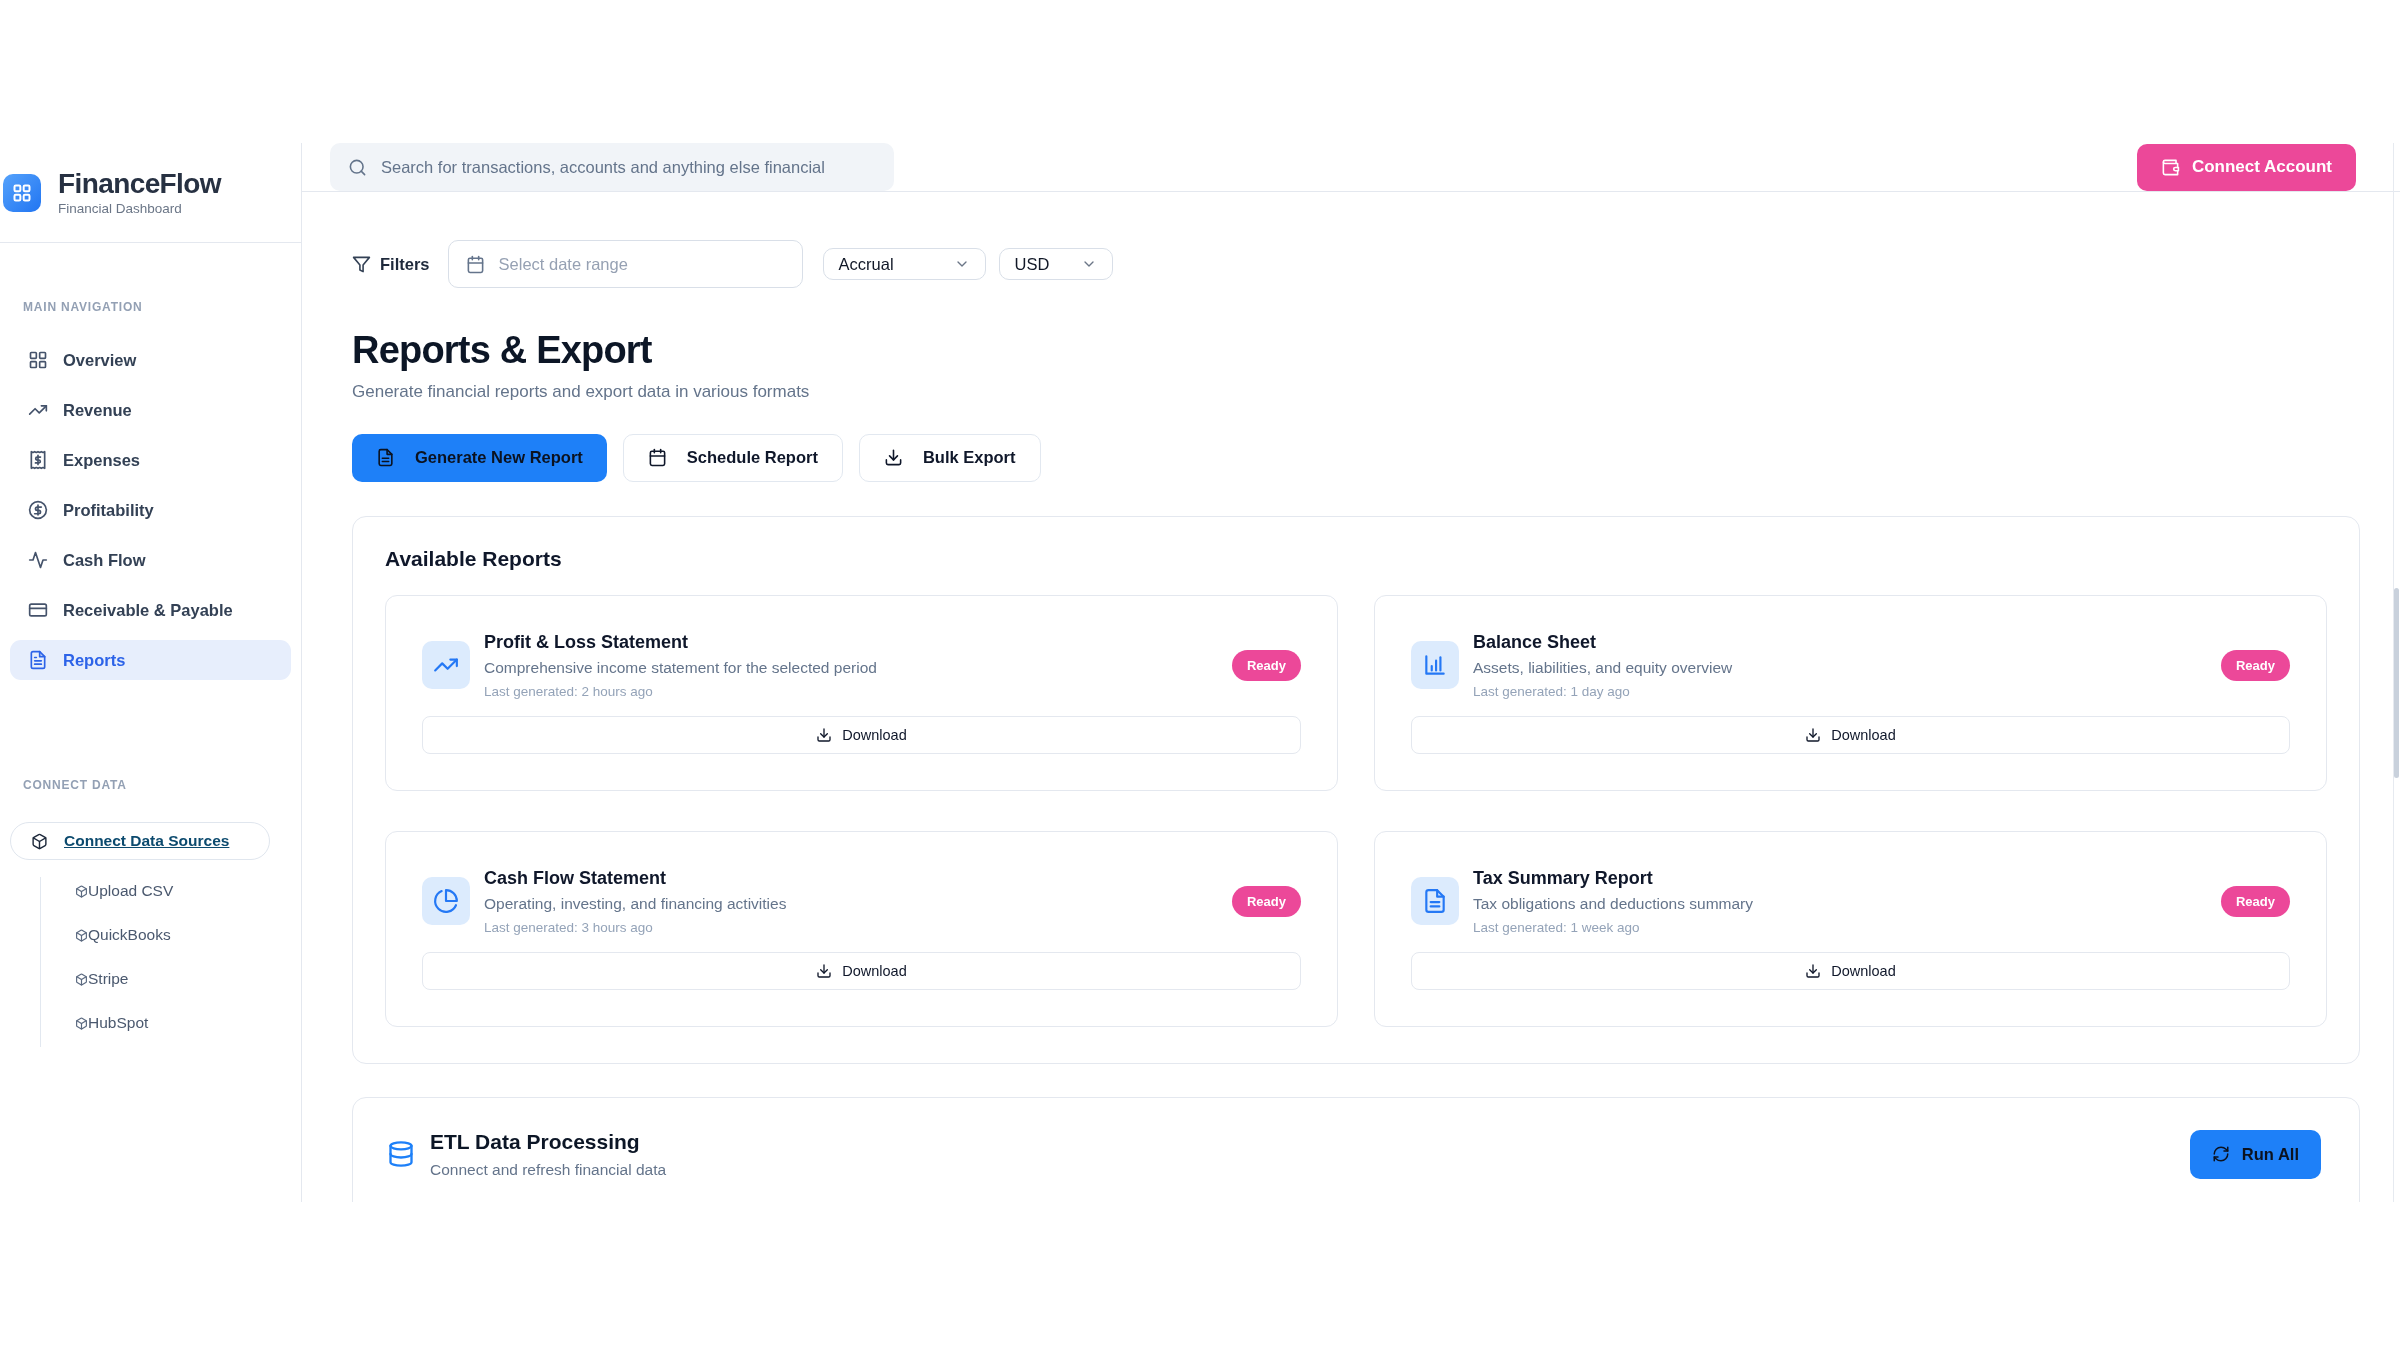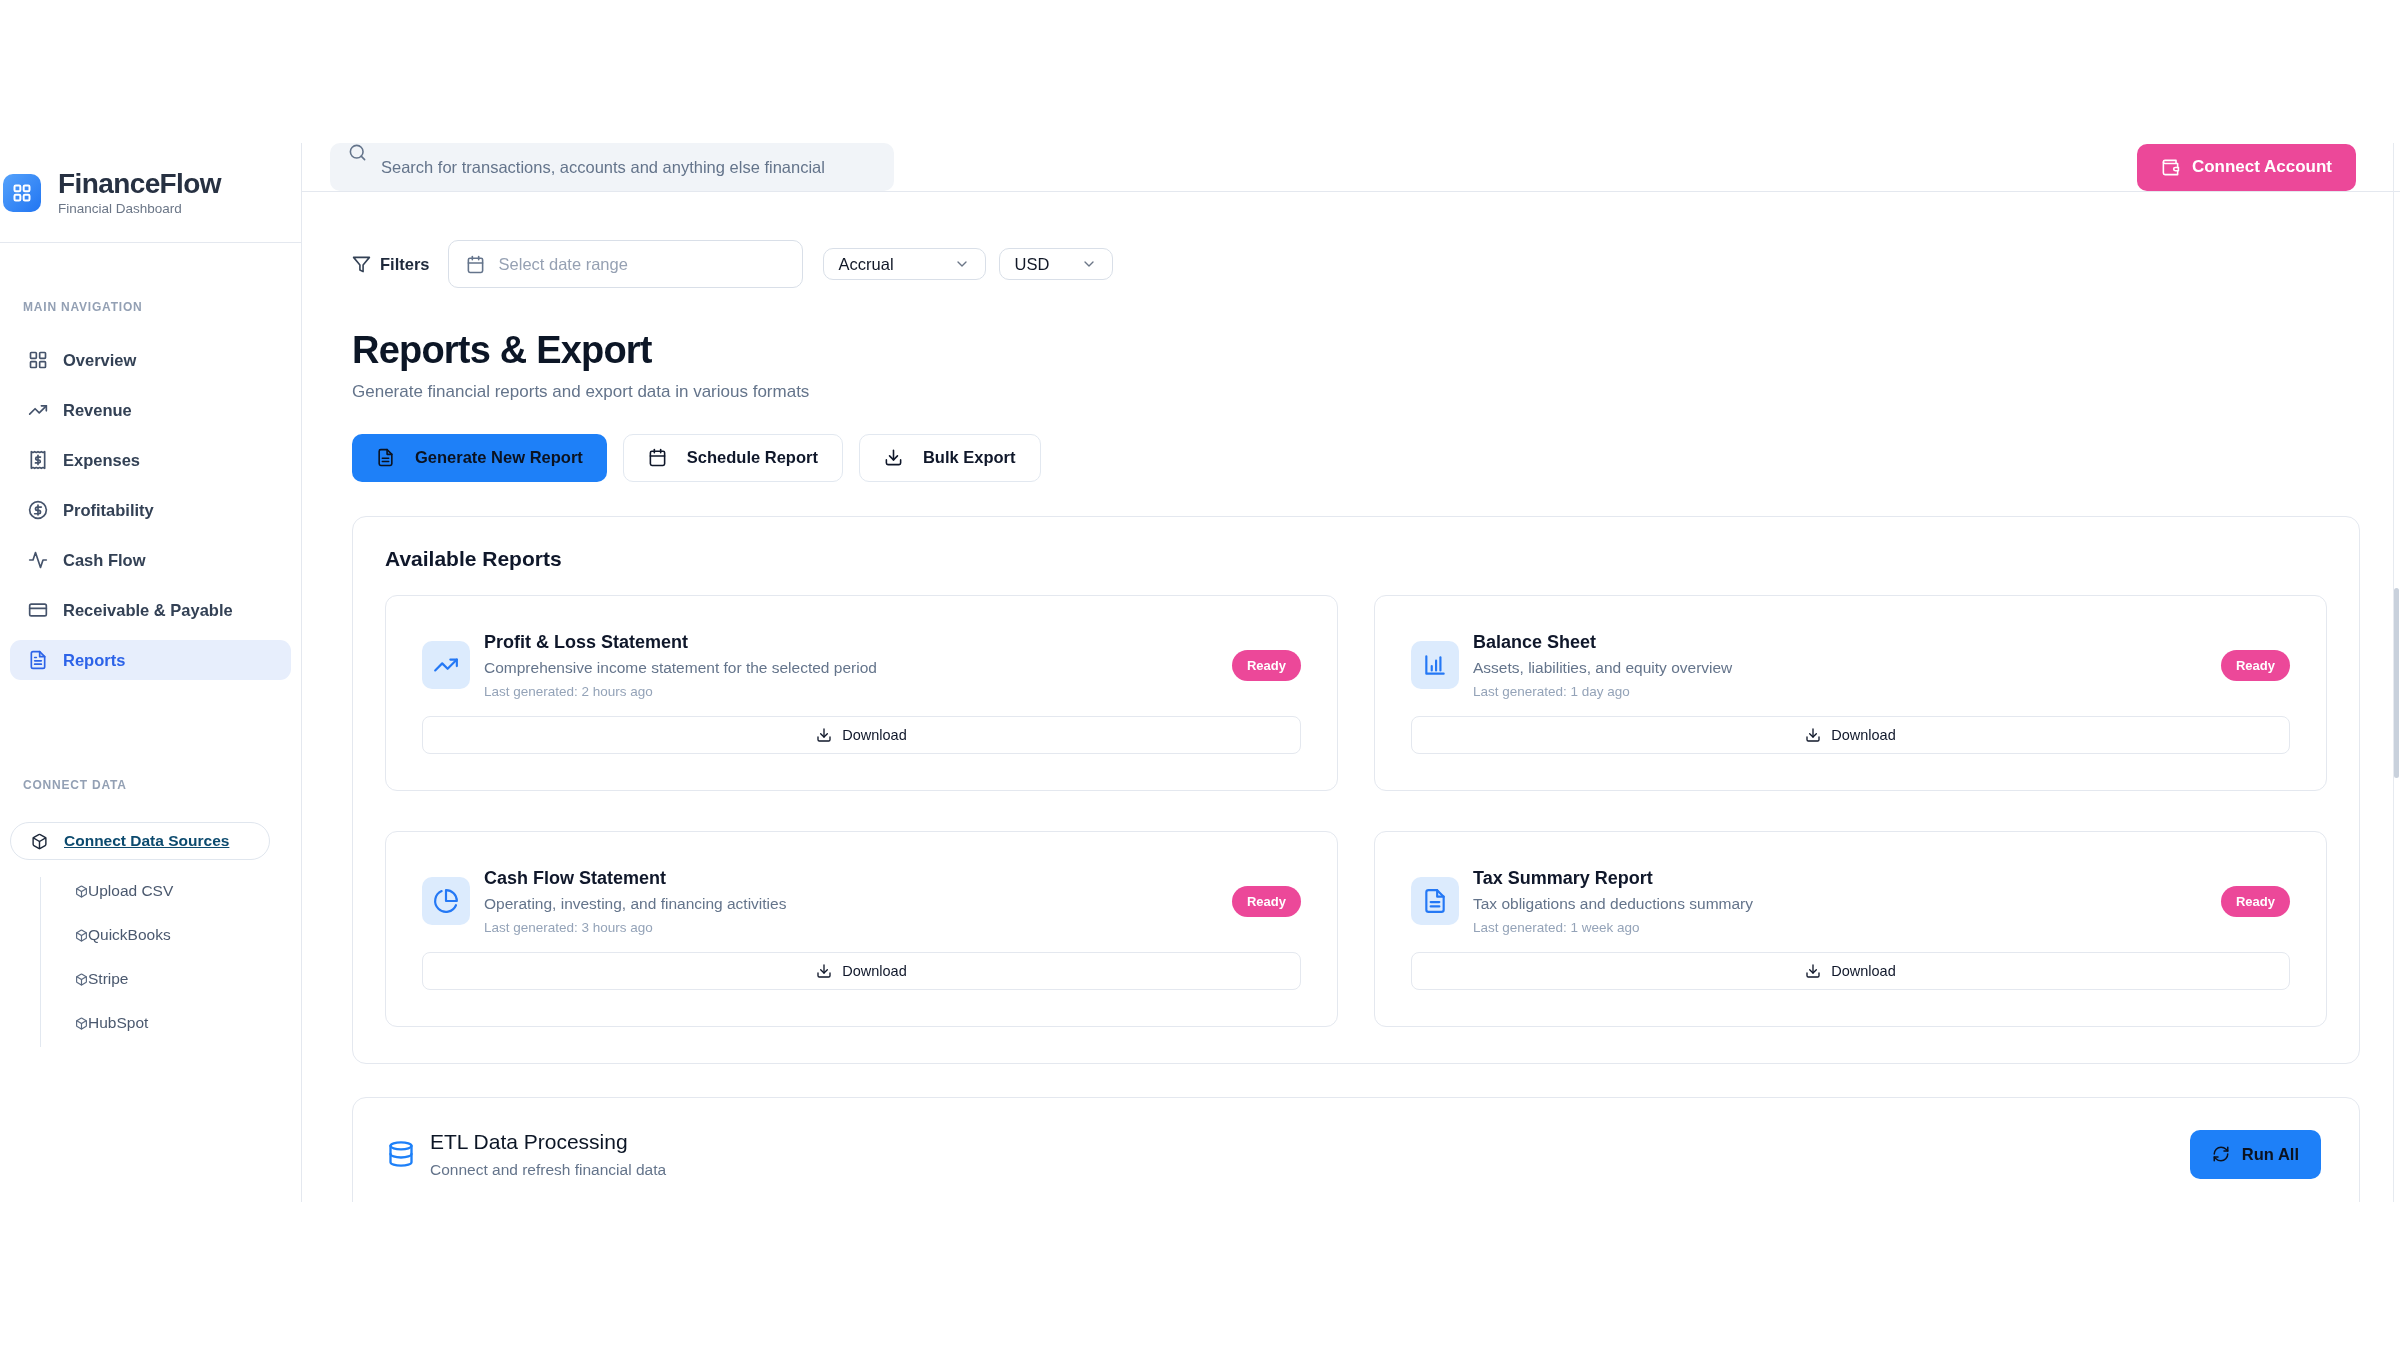--- a/index.html
+++ b/index.html
@@ -44,21 +44,21 @@
   .source-item { height:44px; display:flex; align-items:center; 
     padding-left:65px; }
   .source-item span { font-size:15.5px; font-weight:500; color:#4a586e; }
   .source-item svg { color:#5b6a80; }
 
   
   .main { flex:1; display:flex; flex-direction:column; position:relative; }
   .topbar { height:80px; border-bottom:1px solid #e4e8ef; display:flex;
     align-items:center; justify-content:space-between; padding:0 44px 0 28px; }
   .searchbox { width:564px; height:48px; background:#f1f4f8; border-radius:10px;
-    display:flex; gap:14px; padding:0 18px; }
+    display:flex; align-items:center; gap:14px; padding:0 18px; }
   .searchbox input { border:none; outline:none; background:transparent; flex:1;
     font-size:16.5px; color:#33415c; font-family:"Liberation Sans",sans-serif; }
   .searchbox input::placeholder { color:#64748b; }
   .searchbox svg { color:#64748b; }
   .connect-account { height:47px; background:#ec4899; border:none; border-radius:10px;
     color:#fff; font-size:17px; font-weight:700; display:flex; align-items:center;
     gap:12px; padding:0 24px; font-family:"Liberation Sans",sans-serif; }
 
   .content { padding:48px 40px 0 50px; }
 
@@ -107,21 +107,21 @@
     padding:8px 15px; border-radius:999px; white-space:nowrap; }
   .download-btn { margin-top:17px; width:100%; height:38px; background:#fff;
     border:1px solid #e4e8ef; border-radius:8px; display:flex; align-items:center;
     justify-content:center; gap:10px; font-size:14.5px; font-weight:500; color:#0f172a;
     font-family:"Liberation Sans",sans-serif; }
 
   .etl-panel { margin-top:33px; border:1px solid #e4e8ef; border-radius:14px;
     background:#fff; padding:32px 38px 32px 34px; height:420px; }
   .etl-header { display:flex; align-items:center; }
   .etl-icon { color:#1e80f8; margin-right:15px; }
-  .etl-title { font-size:21px; font-weight:400; color:#0c1626; }
+  .etl-title { font-size:21px; font-weight:700; color:#0c1626; }
   .etl-sub { margin-top:7px; font-size:15.5px; color:#64748b; }
   .run-all { margin-left:auto; height:49px; background:#1e80f8; border:none;
     border-radius:10px; color:#0b1220; font-size:16.5px; font-weight:600;
     display:flex; align-items:center; gap:12px; padding:0 22px;
     font-family:"Liberation Sans",sans-serif; }
   .etl-subcard { margin-top:24px; border:1px solid #e4e8ef; border-radius:12px;
     height:260px; background:#fff; }
 
   
   .scrollbar { position:absolute; top:0; right:0; width:7px; height:1059px;

